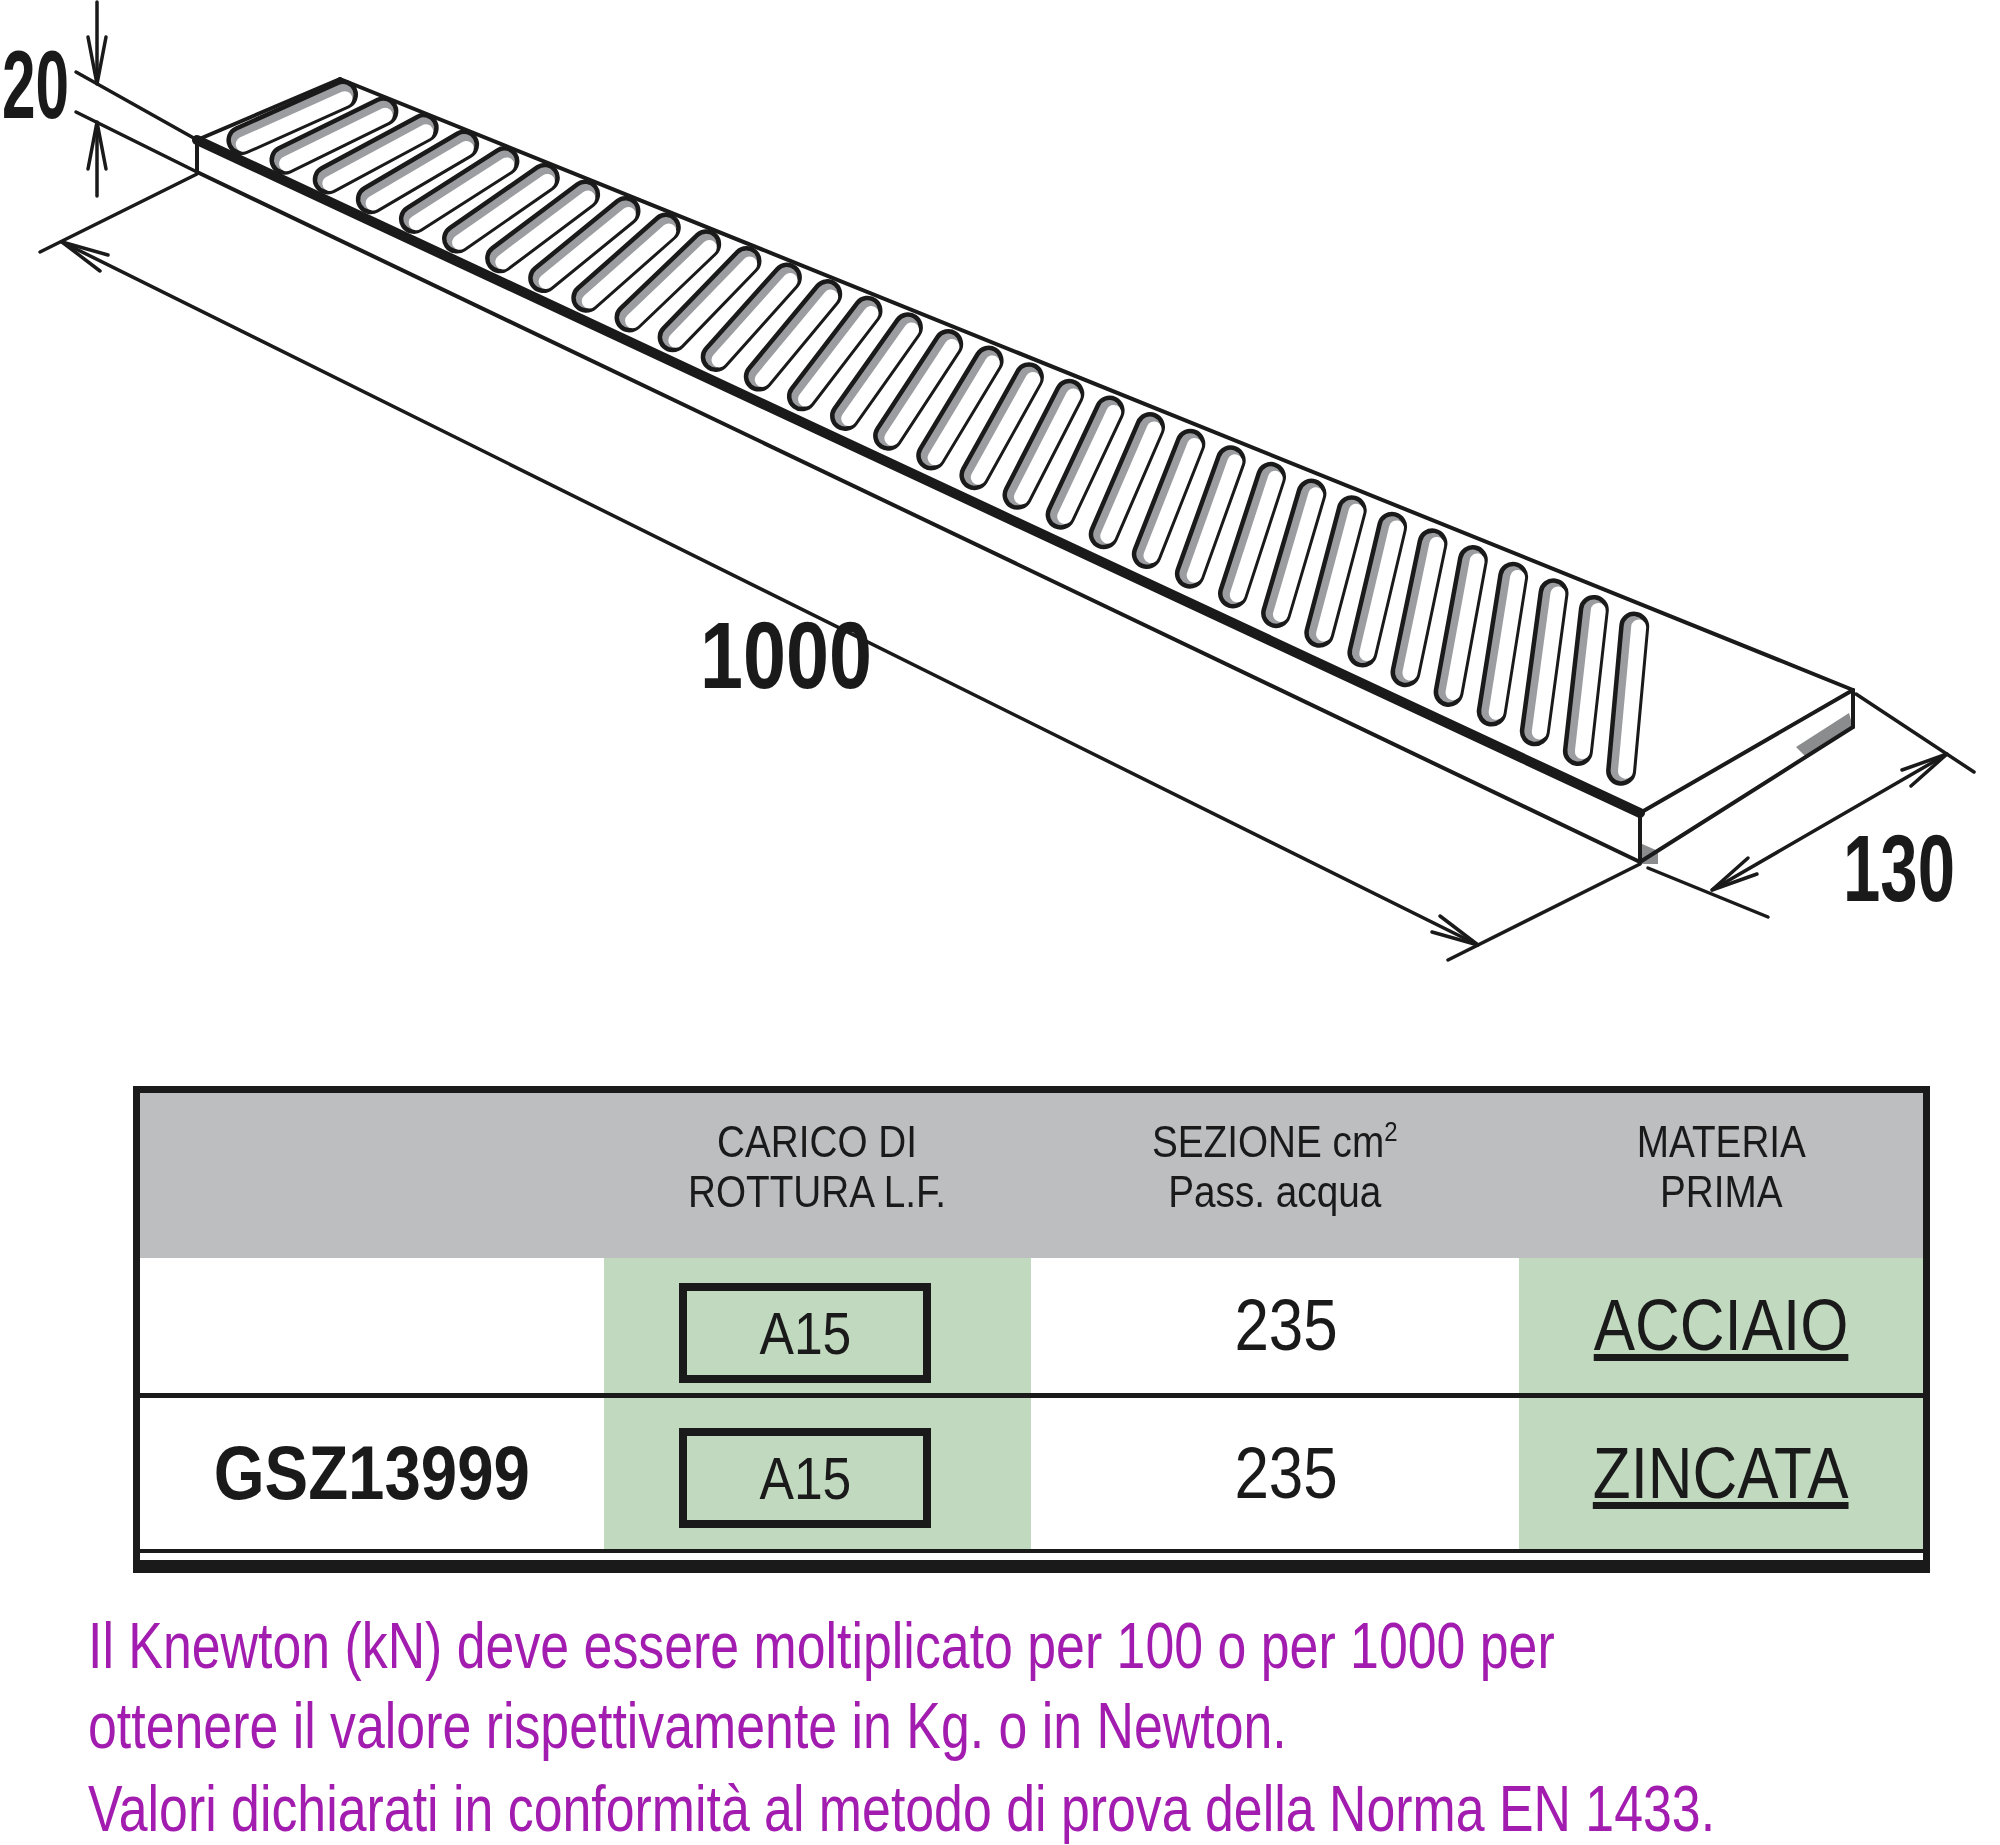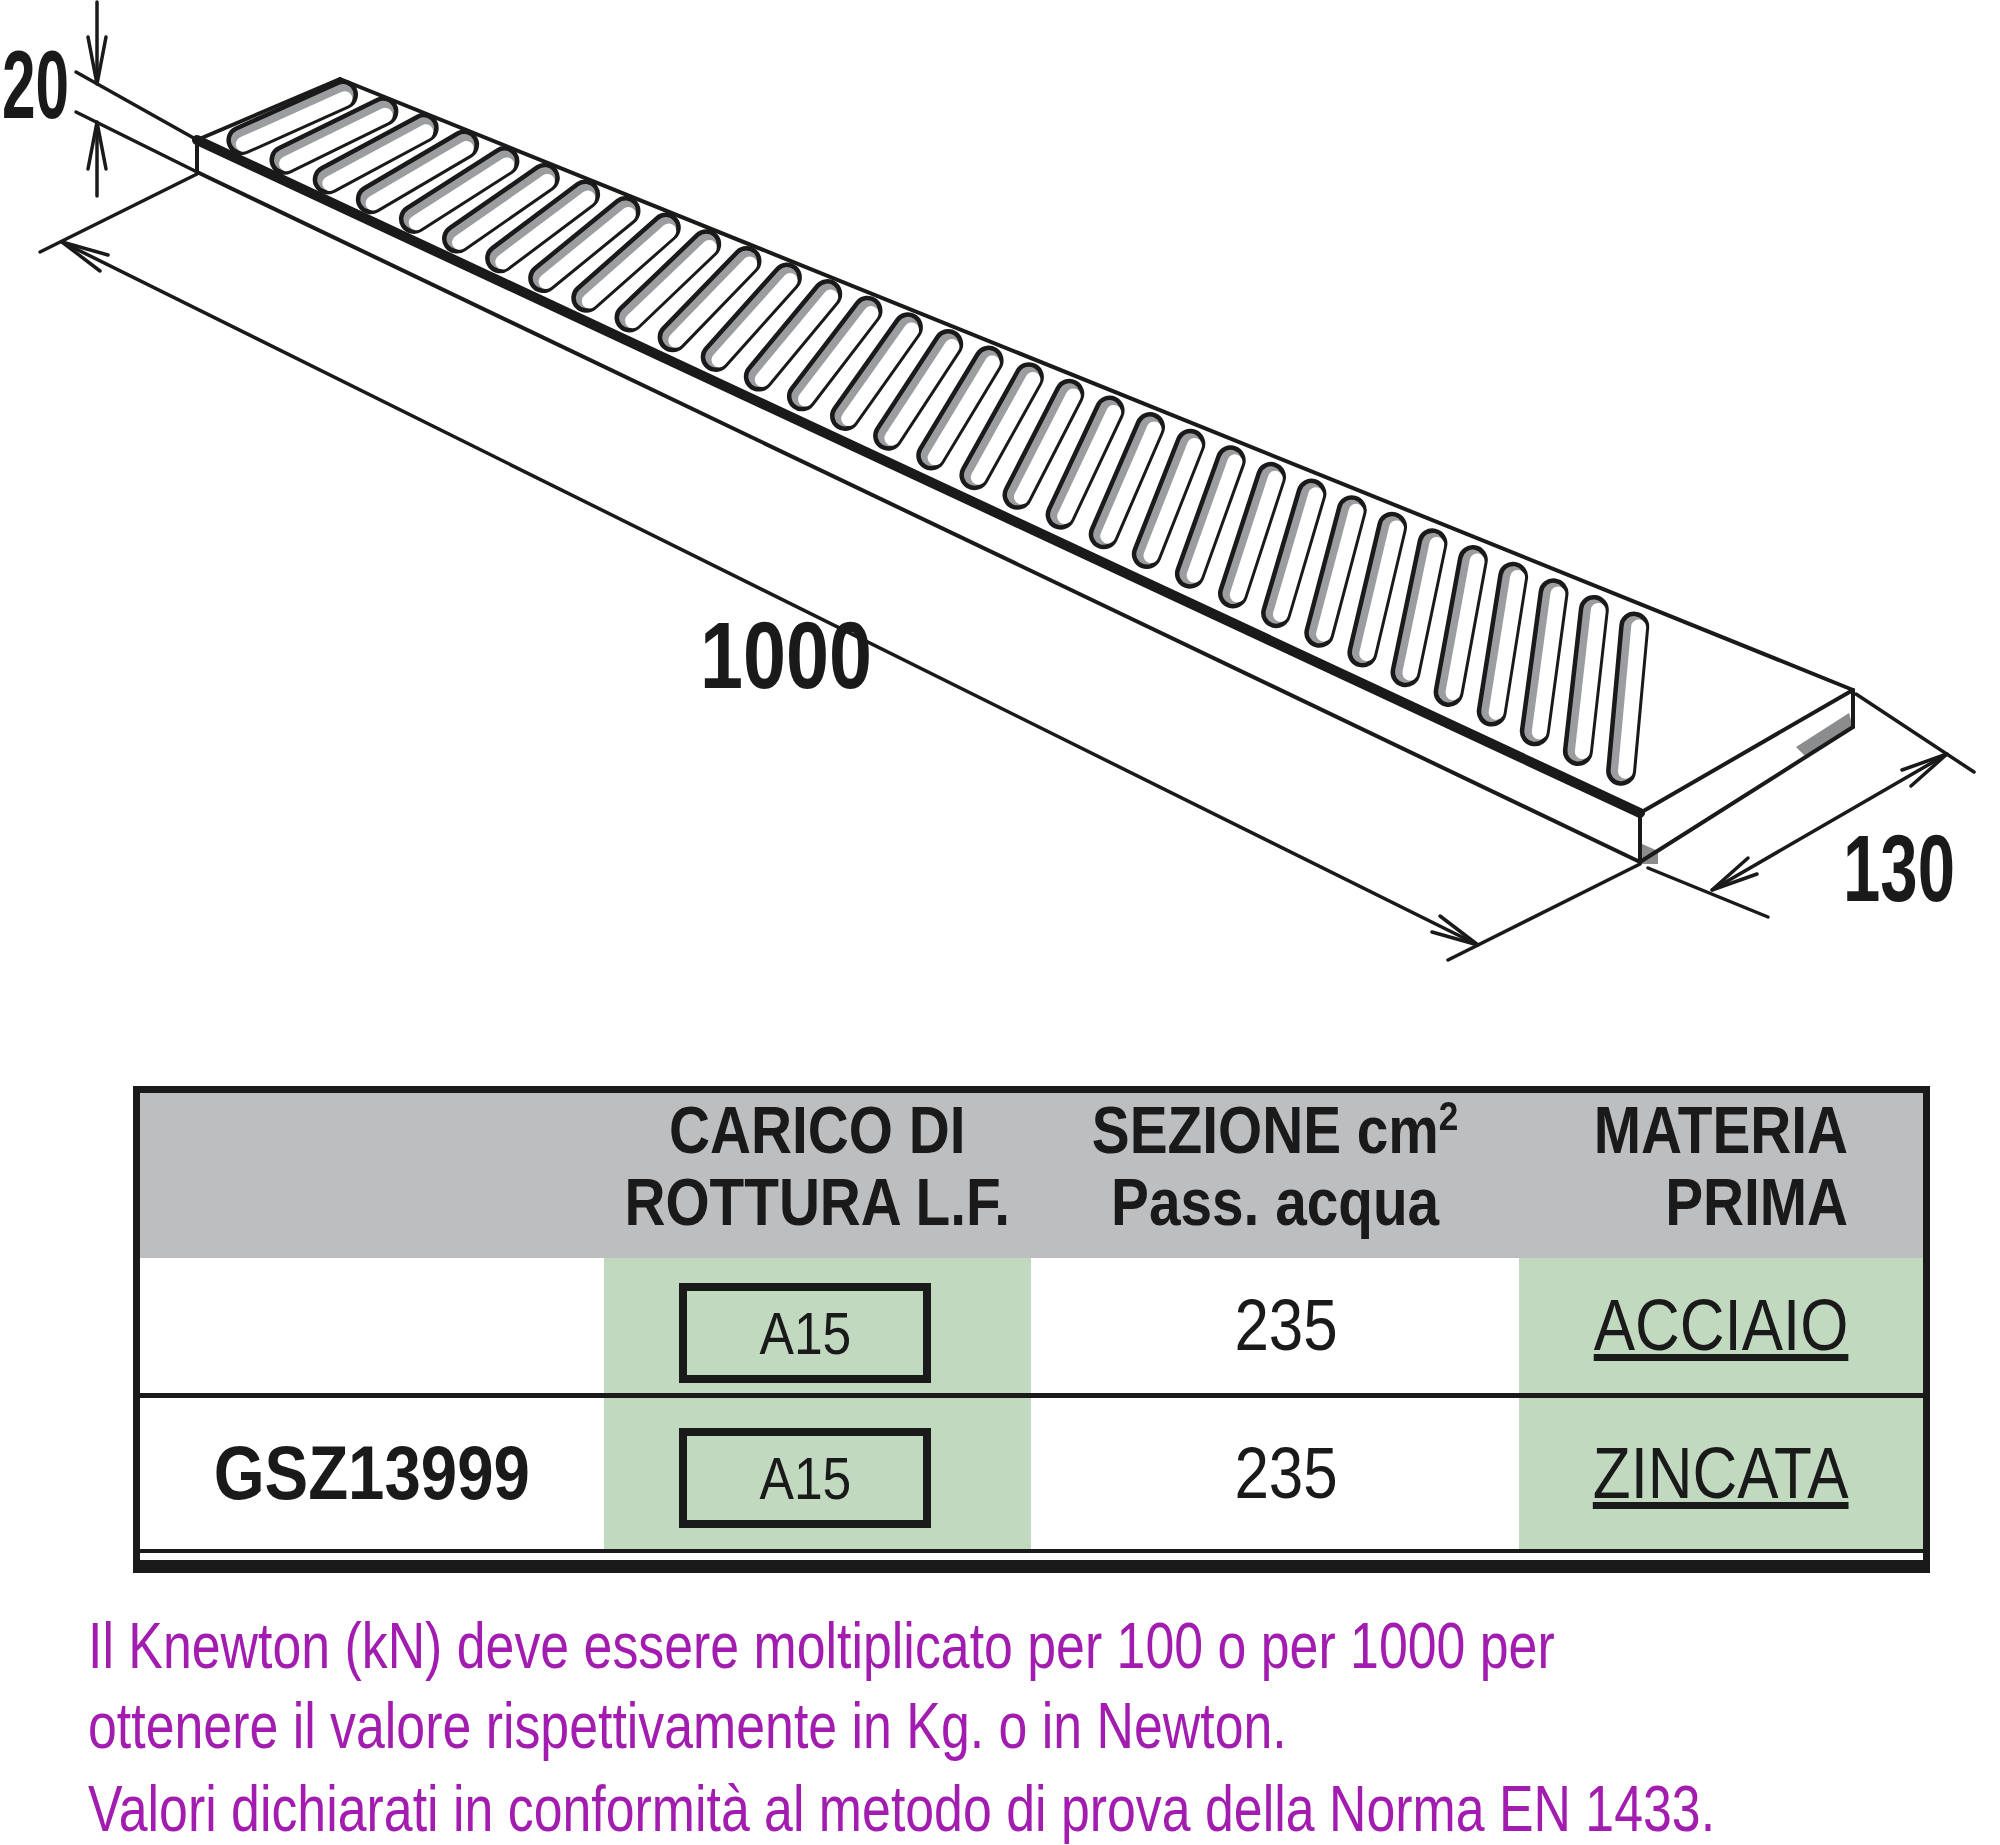--- a/index.html
+++ b/index.html
@@ -34,24 +34,24 @@
   .bottom-thick{left:-7px;top:467px;width:1797px;height:13px;background:#1a1a1a;}
 
   .cell{
     position:absolute;
     display:flex;align-items:center;justify-content:center;
     text-align:center;
     line-height:1.09;
     white-space:nowrap;
   }
   .cond{display:inline-block;transform:scaleX(0.86);transform-origin:center;}
-  .hdr-cell{font-weight:bold;font-size:66px;height:147px;top:0;}
+  .hdr-cell{font-weight:normal;font-size:45px;height:147px;top:0;}
   .hdr-c2{left:464px;width:427px;}
   .hdr-c3{left:891px;width:488px;}
-  .hdr-c4{left:1379px;width:404px;text-align:right;}
+  .hdr-c4{left:1379px;width:404px;}
   .hdr-cell sup{font-size:0.62em;vertical-align:super;line-height:0;}
 
   .code-cell{font-weight:bold;font-size:76px;}
   .val-cell{font-weight:normal;font-size:72px;}
   .r1{top:165px;height:135px;}
   .r2{top:305px;height:151px;}
   .c1{left:0;width:464px;}
   .c3{left:891px;width:488px;padding-left:11px;}
   .c4{left:1379px;width:404px;text-decoration:underline;}
 

